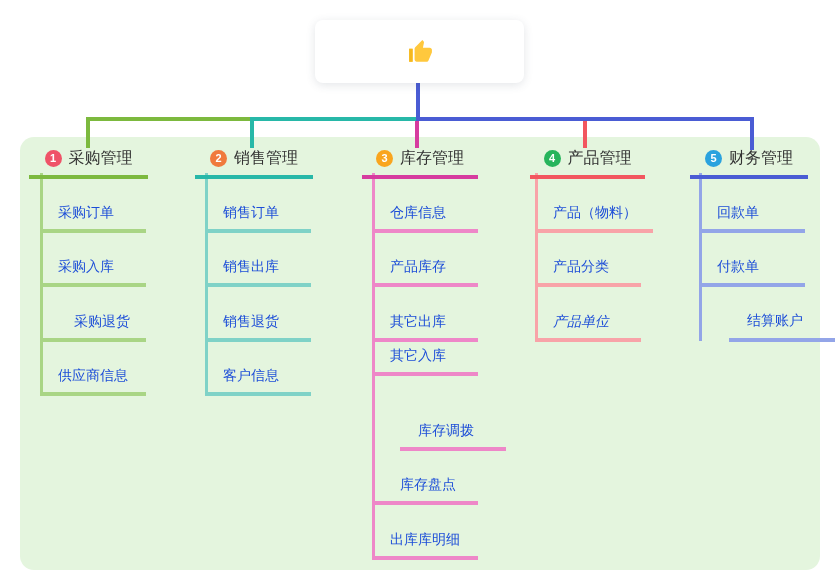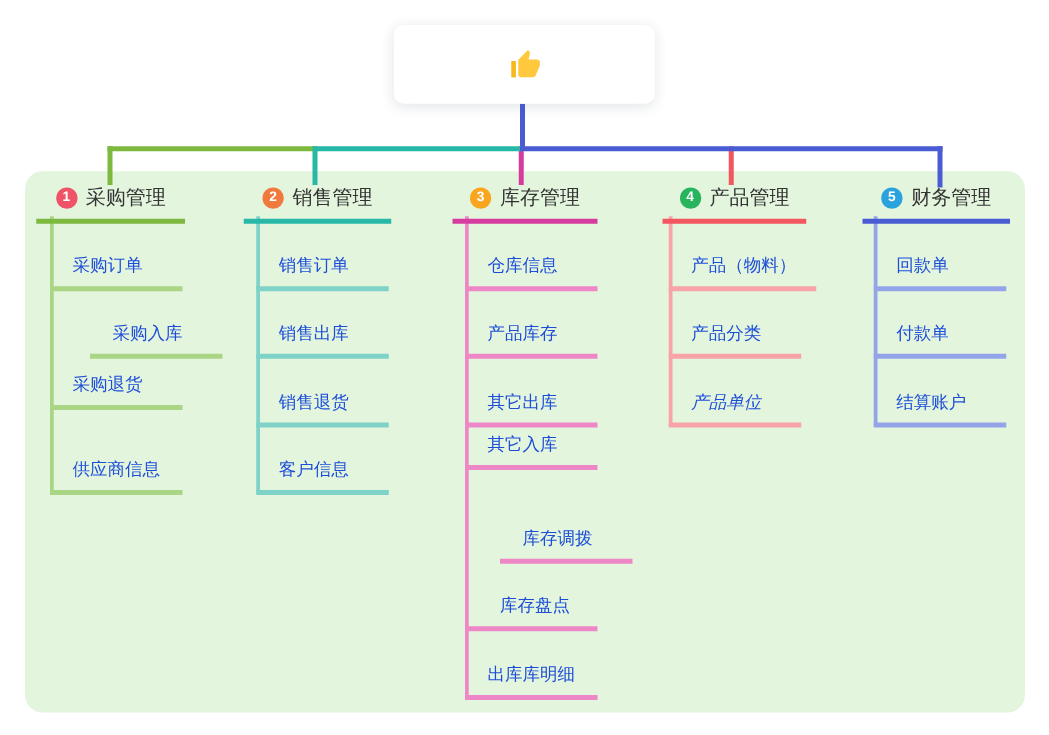--- a/index.html
+++ b/index.html
@@ -104,22 +104,22 @@
 <div class="branch-header b3" style="left:530px;width:115px;">
   <span class="badge b3">4</span>
   <span>产品管理</span>
 </div>
 <div class="branch-header b4" style="left:690px;width:118px;">
   <span class="badge b4">5</span>
   <span>财务管理</span>
 </div>
 
 <div class="child b0" style="left:40px;top:202px;">采购订单</div>
-<div class="child b0" style="left:40px;top:256px;margin-left:32px;">采购入库</div>
-<div class="child b0" style="left:40px;top:297px;">采购退货</div>
+<div class="child b0" style="left:40px;top:256px;">采购入库</div>
+<div class="child b0" style="left:40px;top:311px;text-align:right;">采购退货</div>
 <div class="child b0" style="left:40px;top:365px;">供应商信息</div>
 
 <div class="child b1" style="left:205px;top:202px;">销售订单</div>
 <div class="child b1" style="left:205px;top:256px;">销售出库</div>
 <div class="child b1" style="left:205px;top:311px;">销售退货</div>
 <div class="child b1" style="left:205px;top:365px;">客户信息</div>
 
 <div class="child b2" style="left:372px;top:202px;">仓库信息</div>
 <div class="child b2" style="left:372px;top:256px;">产品库存</div>
 <div class="child b2" style="left:372px;top:311px;">其它出库</div>
@@ -127,13 +127,13 @@
 <div class="child b2" style="left:372px;top:420px;margin-left:28px;">库存调拨</div>
 <div class="child b2" style="left:372px;top:474px;padding-left:28px;">库存盘点</div>
 <div class="child b2" style="left:372px;top:529px;">出库库明细</div>
 
 <div class="child b3" style="left:535px;top:202px;">产品（物料）</div>
 <div class="child b3" style="left:535px;top:256px;">产品分类</div>
 <div class="child b3" style="left:535px;top:311px;font-style:italic;">产品单位</div>
 
 <div class="child b4" style="left:699px;top:202px;">回款单</div>
 <div class="child b4" style="left:699px;top:256px;">付款单</div>
-<div class="child b4" style="left:699px;top:311px;">结算账户</div>
+<div class="child b4" style="left:729px;top:311px;font-family:Liberation Serif, serif;">结算账户</div>
 
 </body></html>

